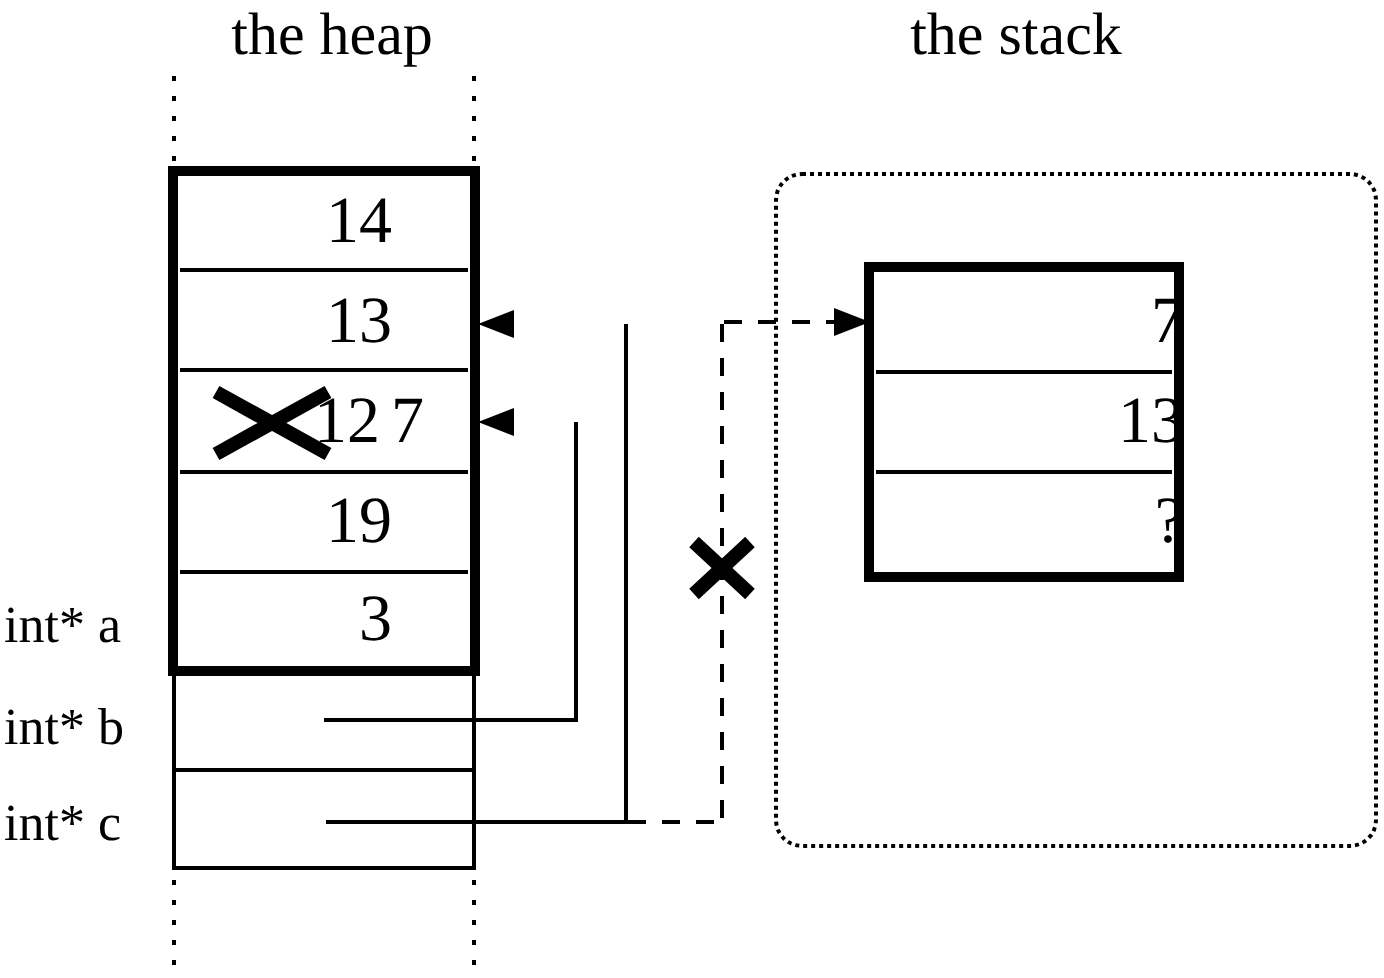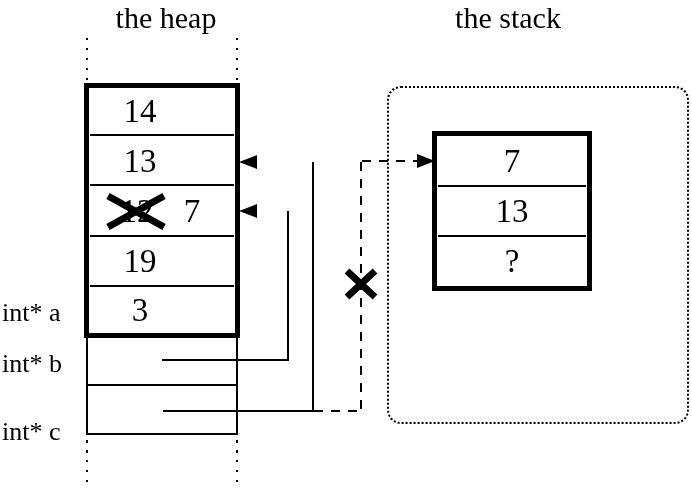--- a/index.html
+++ b/index.html
@@ -18,21 +18,21 @@
   }
   .abs { position: absolute; }
   .title {
     font-size: 30px;
     text-align: center;
     white-space: nowrap;
     color: #000;
   }
   .cellval {
     font-size: 33px;
-    text-align: center;
+    text-align: right;
     color: #000;
     white-space: nowrap;
   }
   .varlabel {
     font-size: 26px;
     color: #000;
     white-space: nowrap;
   }
   .hline { background: #000; height: 2px; }
   .vline { background: #000; width: 2px; }
@@ -100,21 +100,21 @@
     <line x1="5" y1="7" x2="61" y2="38" stroke="#000" stroke-width="7"></line>
     <line x1="61" y1="7" x2="5" y2="38" stroke="#000" stroke-width="7"></line>
   </svg>
 
   <div class="abs" style="left:86px; top:338px; width:152px; height:97px; box-sizing:border-box;
        border-left:2px solid #000; border-right:2px solid #000; border-bottom:2px solid #000;"></div>
   <div class="abs hline" style="left:88px; top:384px; width:148px;"></div>
 
   <div class="abs varlabel" style="left:2px; top:299px; height:28px; line-height:28px;">int* a</div>
   <div class="abs varlabel" style="left:2px; top:350px; height:28px; line-height:28px;">int* b</div>
-  <div class="abs varlabel" style="left:2px; top:418px; height:28px; line-height:28px;text-align:center;">int* c</div>
+  <div class="abs varlabel" style="left:2px; top:398px; height:28px; line-height:28px;text-align:center;">int* c</div>
 
   <div class="abs hline" style="left:162px; top:359px; width:127px;"></div>
   <div class="abs vline" style="left:287px; top:211px; height:150px;"></div>
   <div class="abs arrow-left" style="left:239px; top:204px;"></div>
 
   <div class="abs hline" style="left:163px; top:410px; width:151px;"></div>
   <div class="abs vline" style="left:312px; top:162px; height:250px;"></div>
   <div class="abs arrow-left" style="left:239px; top:155px;"></div>
 
   <div class="abs dash-h" style="left:314px; top:410px; width:48px;"></div>

